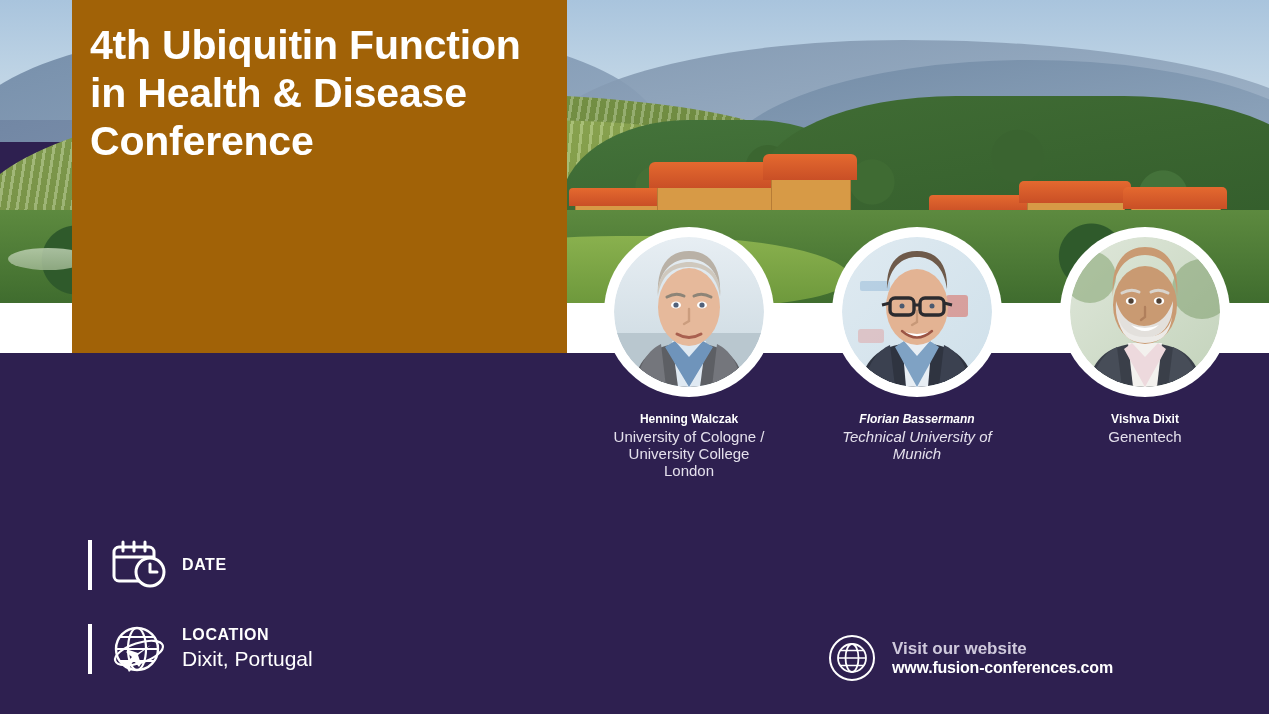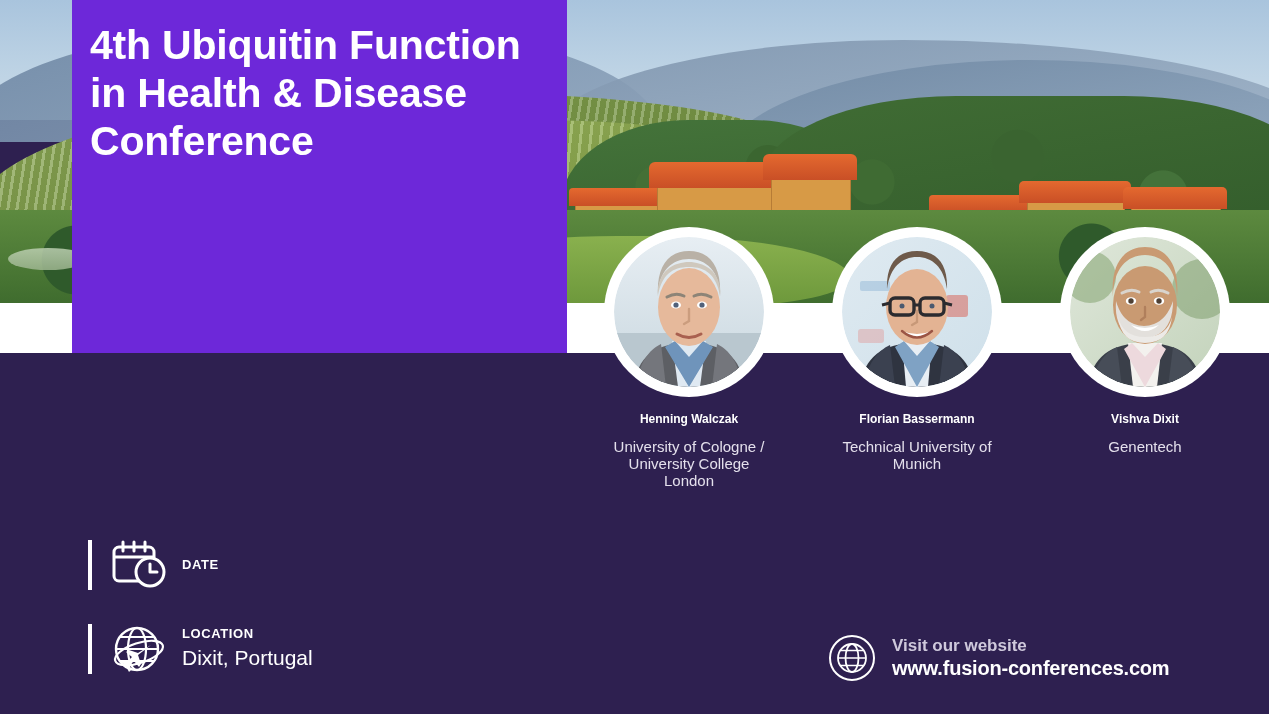--- a/index.html
+++ b/index.html
@@ -130,21 +130,21 @@
     left: 0; top: 303px;
     width: 1269px; height: 50px;
     background: #ffffff;
   }
 
   
   .title-panel {
     position: absolute;
     left: 72px; top: 0;
     width: 495px; height: 353px;
-    background: #6d28d9;
+    background: #a16207;
   }
   .title-text {
     position: absolute;
     left: 18px; top: 22px;
     width: 465px;
     color: #ffffff;
     font-size: 41px;
     font-weight: 700;
     line-height: 1.17;
     letter-spacing: -0.2px;
@@ -163,21 +163,21 @@
     position: absolute;
     left: 575px; top: 232px;
     width: 694px; height: 270px;
   }
   .speaker {
     position: absolute;
     width: 228px;
     text-align: center;
   }
   .speaker.s0 { left: 0px; }
-  .speaker.s1 { left: 228px; }
+  .speaker.s1 { left: 228px; font-style: italic; }
   .speaker.s2 { left: 456px; }
 
   .avatar {
     position: relative;
     width: 160px; height: 160px;
     margin: 0 auto;
     border-radius: 50%;
     background: #ffffff;
     box-shadow: 0 0 0 5px #ffffff;
     overflow: hidden;
@@ -190,21 +190,21 @@
     overflow: hidden;
   }
   .spk-name {
     margin-top: 20px;
     color: #ffffff;
     font-size: 12px;
     font-weight: 700;
     line-height: 1.2;
   }
   .spk-aff {
-    margin-top: 13px;
+    margin-top: 3px;
     color: #e4e0ec;
     font-size: 15px;
     font-weight: 400;
     line-height: 1.12;
     padding: 0 28px;
   }
 
   
   .info {
     position: absolute;
@@ -220,21 +220,21 @@
     margin-right: 18px;
     flex: 0 0 auto;
   }
   .info-icon {
     width: 58px; height: 54px;
     flex: 0 0 auto;
     margin-right: 14px;
   }
   .info-text { color: #ffffff; }
   .info-label {
-    font-size: 13px;
+    font-size: 16px;
     font-weight: 700;
     letter-spacing: .6px;
     line-height: 1.1;
   }
   .info-value {
     font-size: 21px;
     font-weight: 400;
     line-height: 1.3;
     margin-top: 2px;
   }
@@ -248,21 +248,21 @@
   }
   .web-icon { width: 48px; height: 48px; margin-right: 16px; flex: 0 0 auto; }
   .web-small {
     color: #cfc9dc;
     font-size: 17px;
     font-weight: 700;
     line-height: 1.15;
   }
   .web-url {
     color: #ffffff;
-    font-size: 20px;
+    font-size: 16px;
     font-weight: 700;
     line-height: 1.15;
     margin-top: 1px;
     letter-spacing: -0.2px;
   }
 </style>
 </head>
 <body>
 
 <div id="poster">

